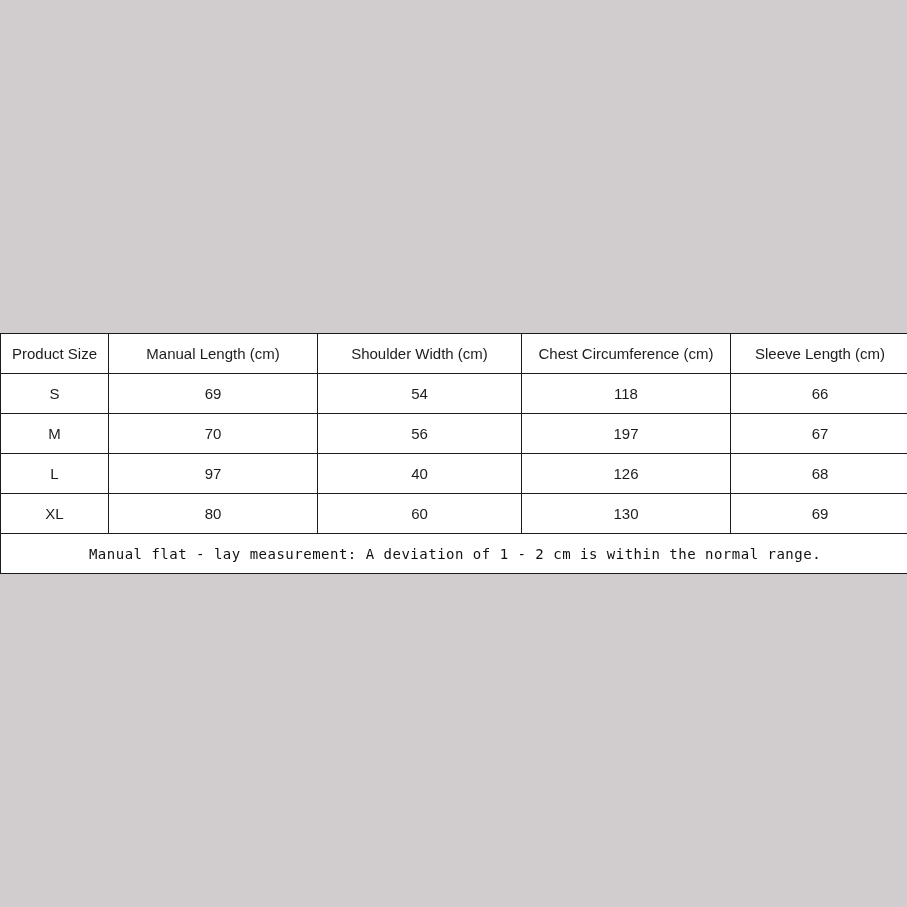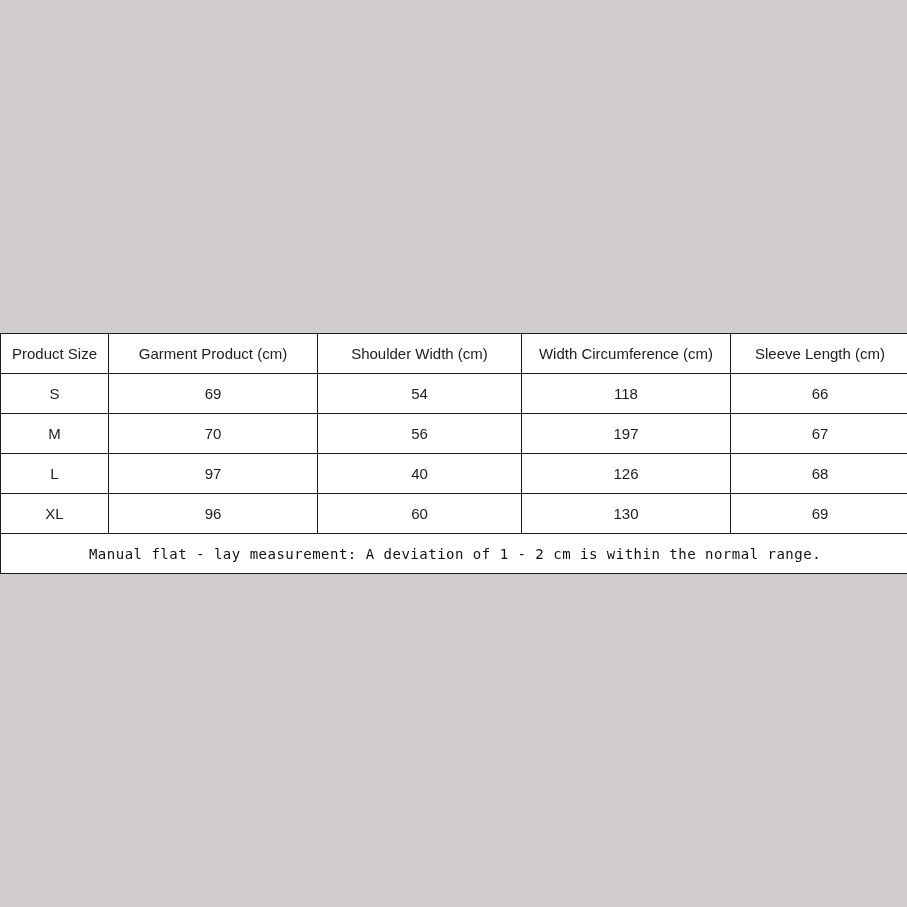--- a/index.html
+++ b/index.html
@@ -54,23 +54,23 @@
     <colgroup>
       <col style="width:108px">
       <col style="width:209px">
       <col style="width:204px">
       <col style="width:209px">
       <col style="width:179px">
     </colgroup>
     <thead>
       <tr>
         <th>Product Size</th>
-        <th>Garment Product (cm)</th>
+        <th>Manual Length (cm)</th>
         <th>Shoulder Width (cm)</th>
-        <th>Width Circumference (cm)</th>
+        <th>Chest Circumference (cm)</th>
         <th>Sleeve Length (cm)</th>
       </tr>
     </thead>
     <tbody>
       <tr>
         <td>S</td>
         <td>69</td>
         <td>54</td>
         <td>118</td>
         <td>66</td>
@@ -84,21 +84,21 @@
       </tr>
       <tr>
         <td>L</td>
         <td>97</td>
         <td>40</td>
         <td>126</td>
         <td>68</td>
       </tr>
       <tr>
         <td>XL</td>
-        <td>96</td>
+        <td>80</td>
         <td>60</td>
         <td>130</td>
         <td>69</td>
       </tr>
       <tr>
         <td class="note-cell" colspan="5">Manual flat - lay measurement: A deviation of 1 - 2 cm is within the normal range.</td>
       </tr>
     </tbody>
   </table>
 

